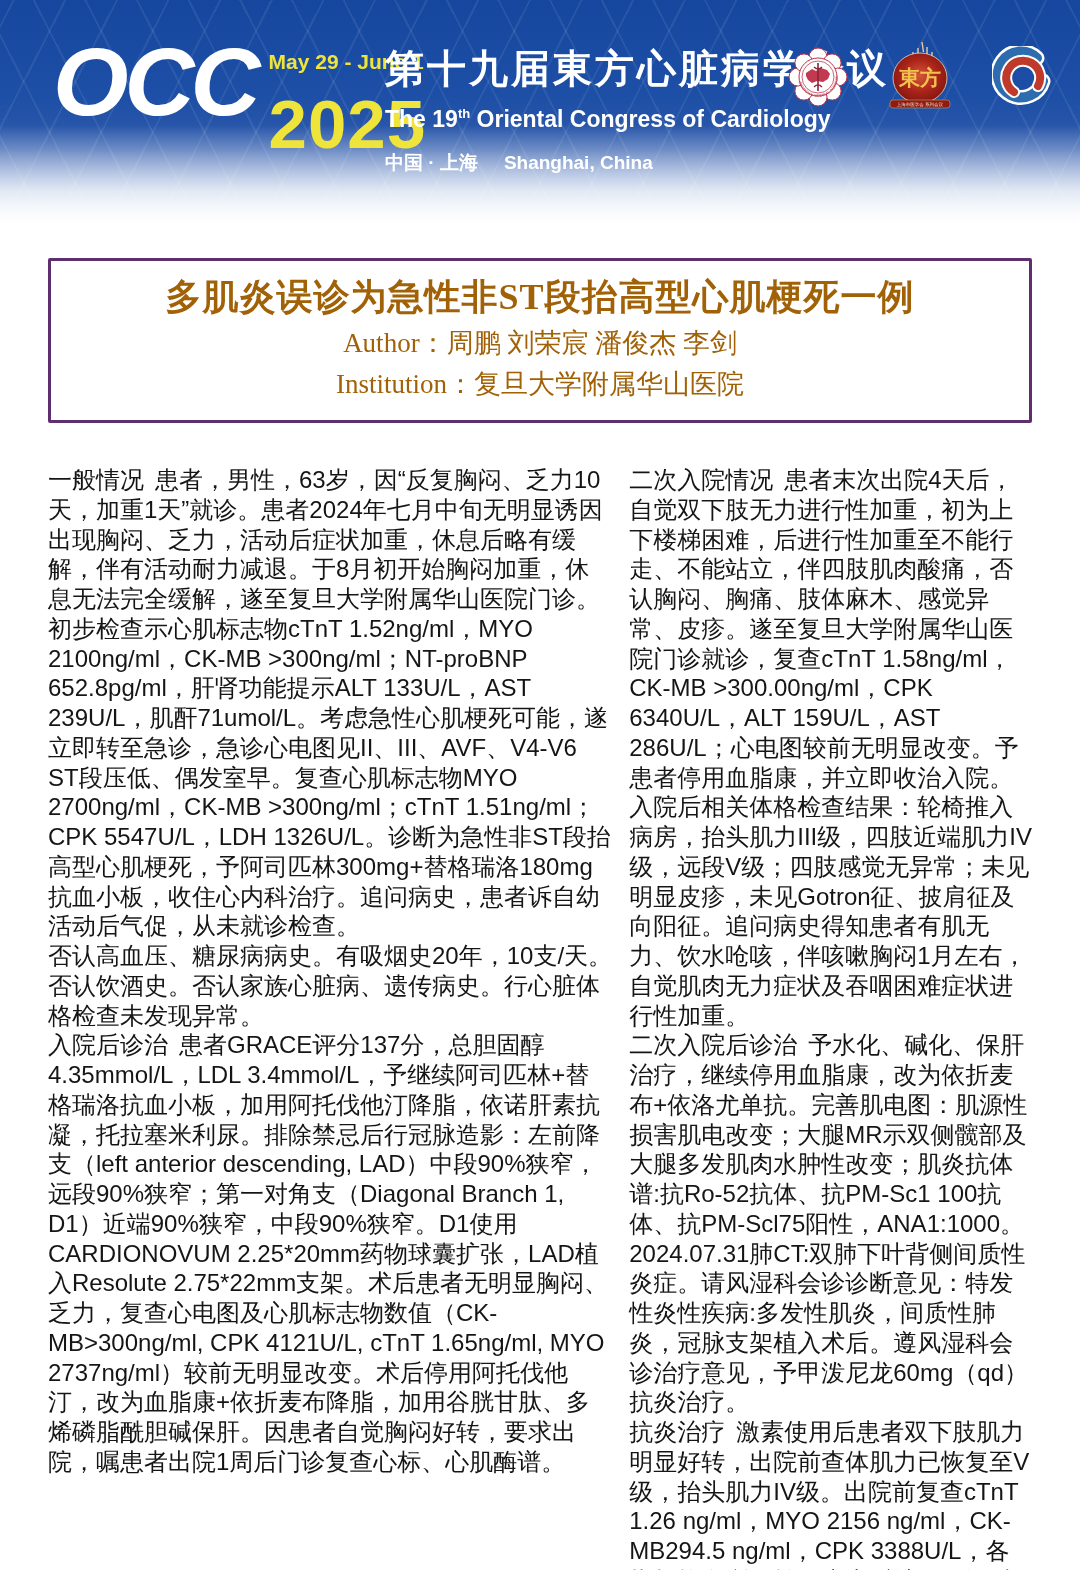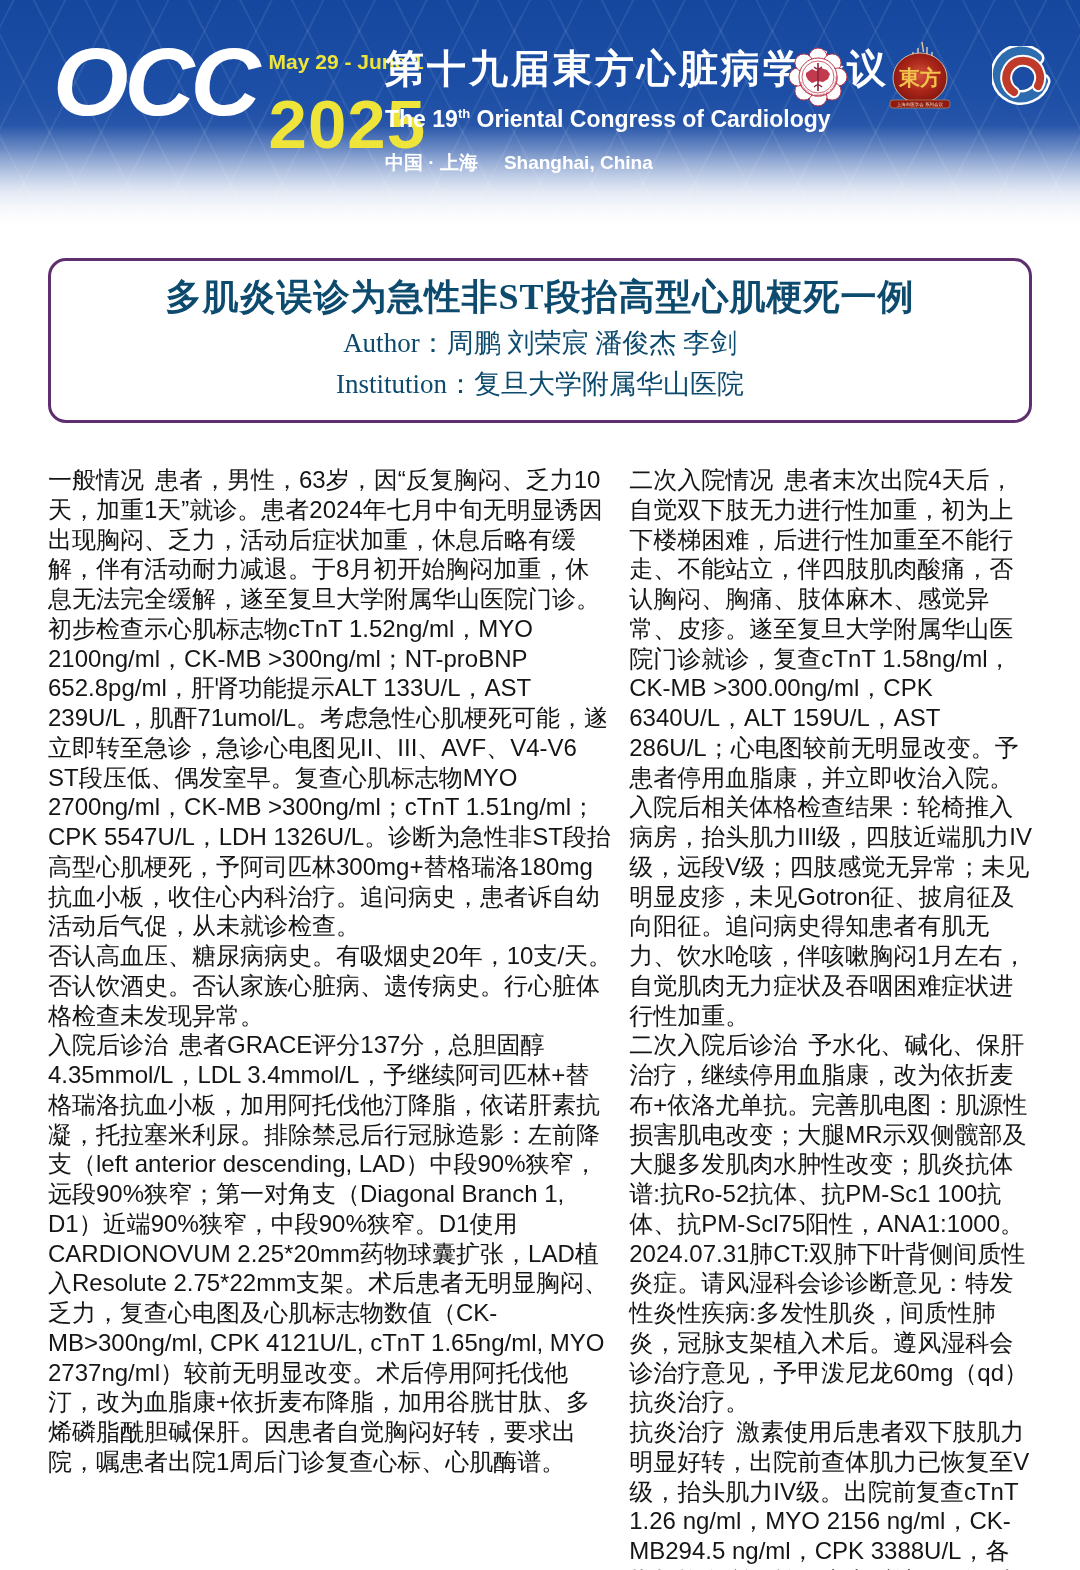--- a/index.html
+++ b/index.html
@@ -34,23 +34,23 @@
   .congress-loc { font-size:19px; font-weight:bold; margin-top:17px; white-space:nowrap; }
   .congress-loc .loc-en { margin-left:26px; }
 
   .header-logos { position:absolute; right:26px; top:40px; display:flex; align-items:center; gap:30px; }
   .logo { display:block; }
 
   
   .title-box {
     box-sizing:border-box;
     width:984px; margin:18px auto 0;
-    border:3px solid #5f2e6f; border-radius:18px;
+    border:3px solid #5f2e6f; border-radius:2px;
     padding:14px 10px 18px; text-align:center;
-    font-family:"Liberation Serif", serif; color:#0c4a6e;
+    font-family:"Liberation Serif", serif; color:#a16207;
   }
   .poster-title { font-size:36px; font-weight:bold; line-height:1.25; letter-spacing:1px; }
   .title-line { font-size:27px; margin-top:5px; }
 
   
   .content { display:flex; margin:42px 48px 0 48px; gap:17px; color:#151515; }
   .col { font-size:24px; line-height:1.24; text-align:left; }
   .col-left  { width:566px; }
   .col-right { width:404px; }
   .sec { margin:0; }

